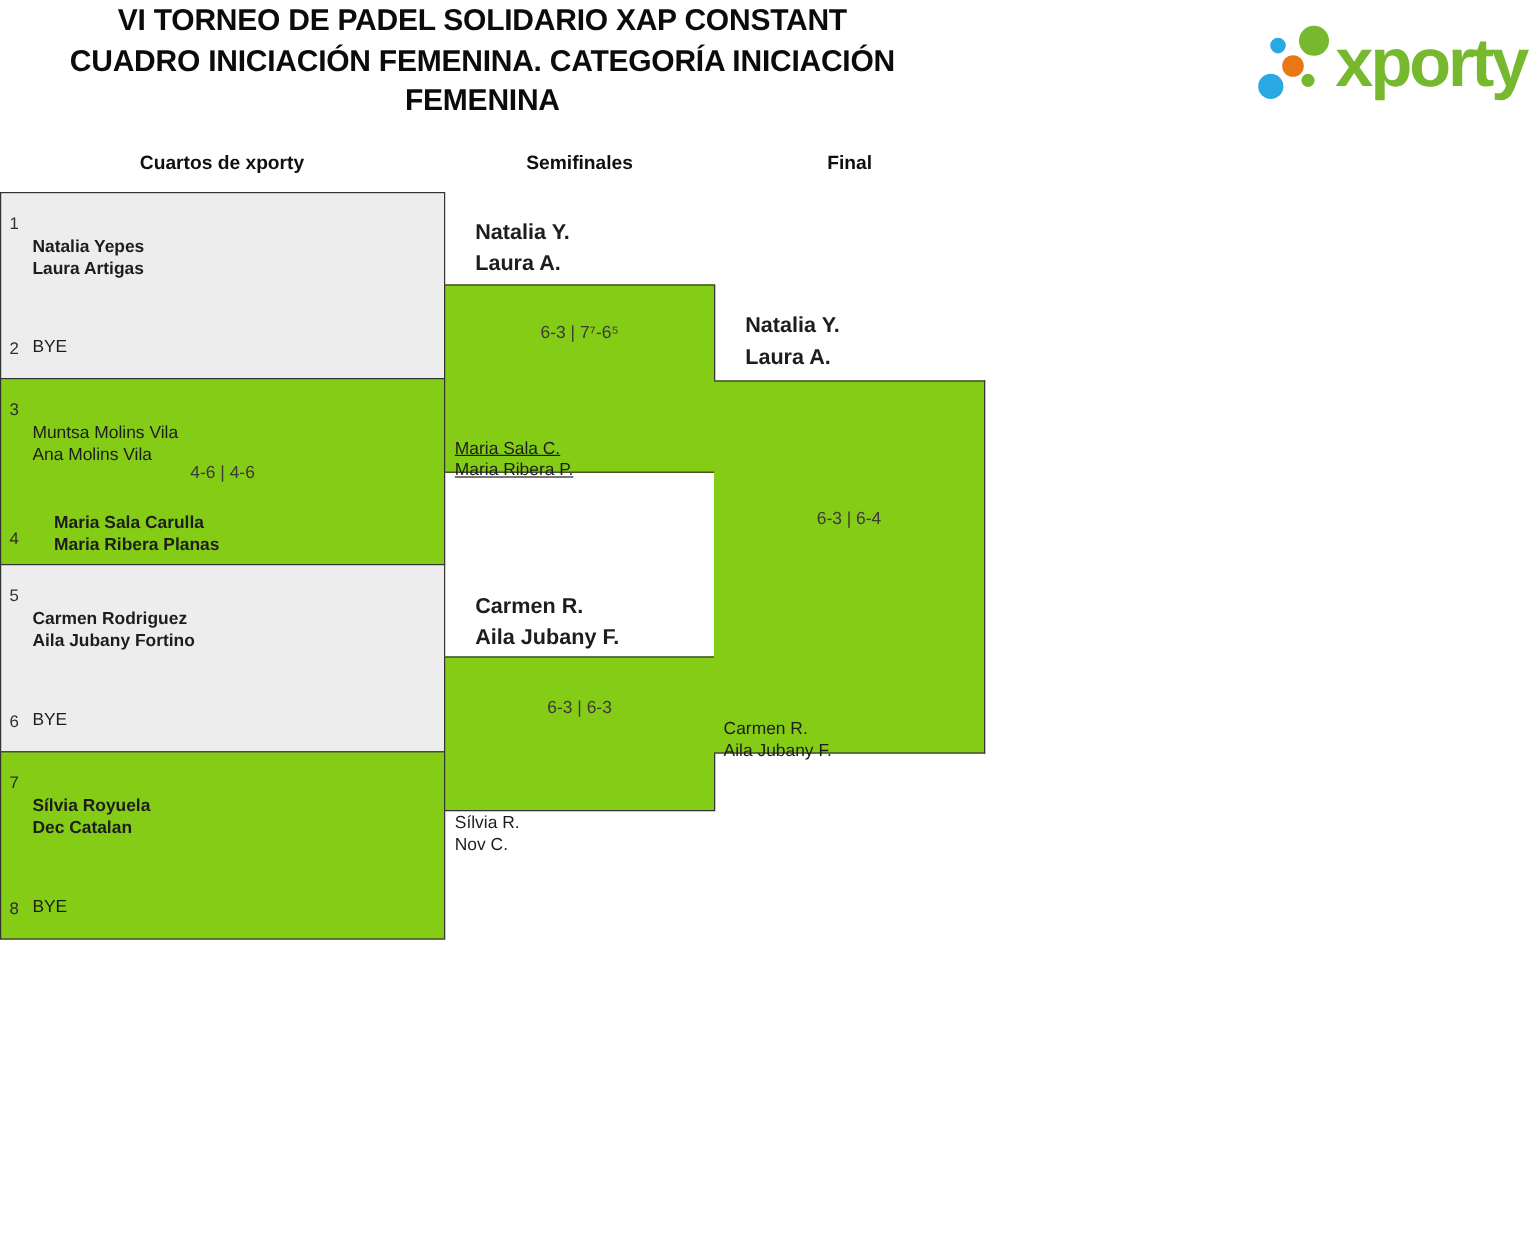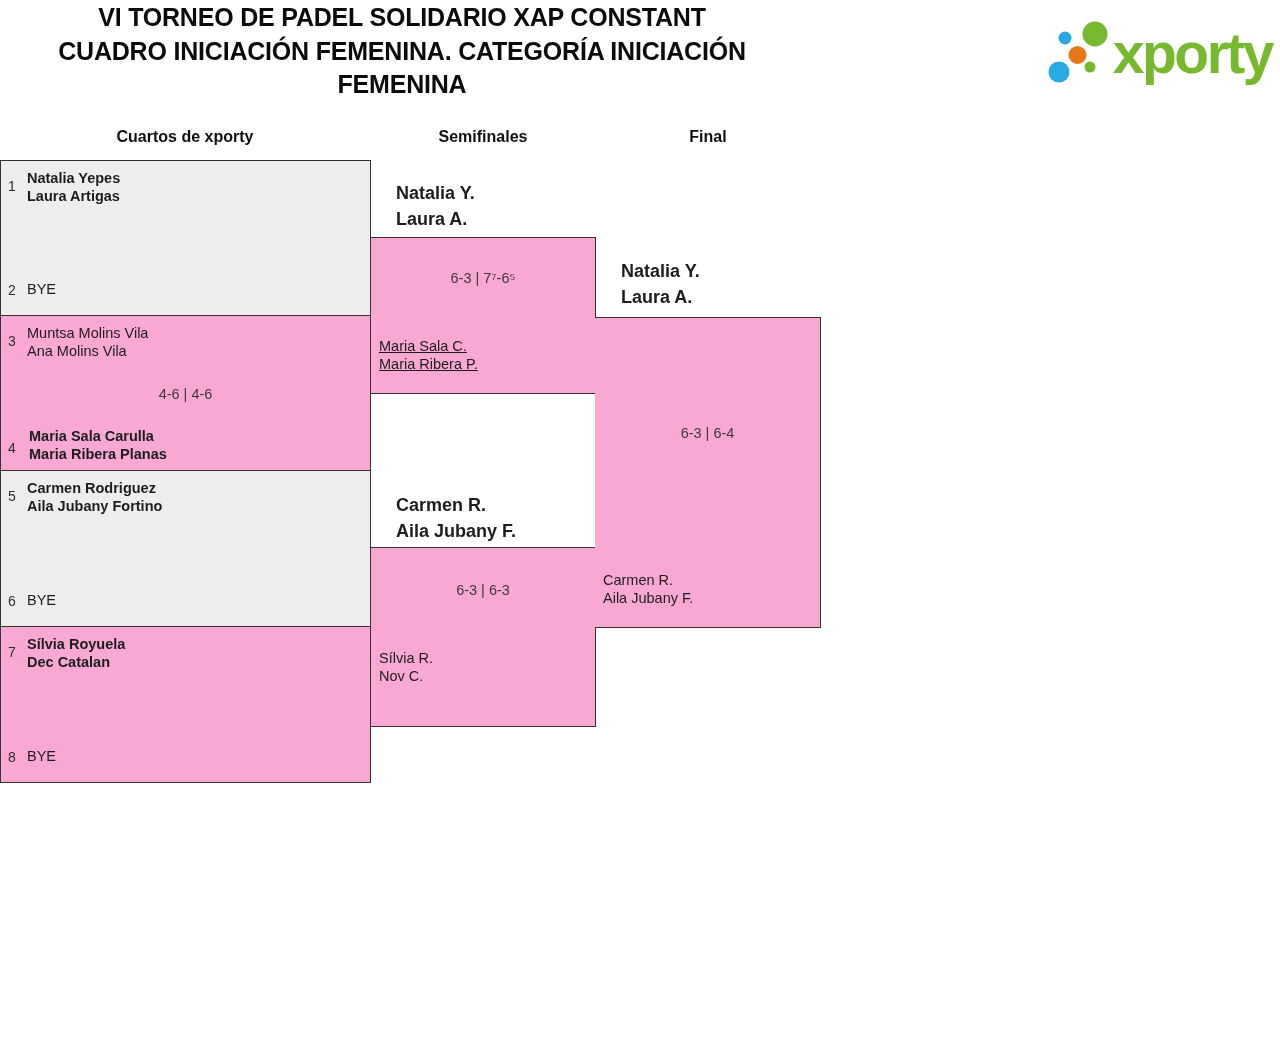--- a/index.html
+++ b/index.html
@@ -24,42 +24,42 @@
   
   .round-title {
     position:absolute; top:128px; width:300px; text-align:center;
     font-size:16px; font-weight:700; color:#0f0f0f;
   }
   .rt-0 { left:35px; }
   .rt-1 { left:333px; }
   .rt-2 { left:558px; }
 
   
-  .box { position:absolute; border:1px solid #333; background:#f9a8d4; }
+  .box { position:absolute; border:1px solid #333; background:#84cc16; }
   .box.shaded { background:#ededed; }
   .m-qf1 { left:0; top:160px; width:371px; height:156px; }
   .m-qf2 { left:0; top:315px; width:371px; height:156px; }
   .m-qf3 { left:0; top:470px; width:371px; height:157px; }
   .m-qf4 { left:0; top:626px; width:371px; height:157px; }
   .m-sf1 { left:370px; top:237px; width:226px; height:157px; }
-  .m-sf2 { left:370px; top:547px; width:226px; height:180px; }
+  .m-sf2 { left:370px; top:547px; width:226px; height:129px; }
   .m-f   { left:595px; top:317px; width:226px; height:311px; border-left:none; }
 
   .team {
     position:absolute; font-size:14.5px; line-height:18px;
-    white-space:pre-line; color:#1d1d1d;
+    white-space:pre-line; color:#1d1d1d;margin-top:28px;
   }
   .winner { font-weight:700; }
   .seed { position:absolute; font-size:14px; color:#2e2e2e; }
 
   .qf .team-a { left:26px; top:8px; }
   .qf .seed-a { left:7px; top:17px; }
   .qf .seed-bye { left:7px; bottom:17px; }
   .qf .team-bye { left:26px; bottom:17px; }
-  .m-qf2 .team-b { left:28px; bottom:7px; }
+  .m-qf2 .team-b { left:44px; bottom:7px; }
   .m-qf2 .seed-b { left:7px; bottom:14px; }
 
   .score {
     position:absolute; left:0; right:0; text-align:center;
     font-size:14.5px; color:#3a3a3a;
   }
   .m-qf2 .score { top:70px; }
   .m-sf1 .score { top:32px; }
   .m-sf2 .score { top:34px; }
   .m-f   .score { top:107px; }

